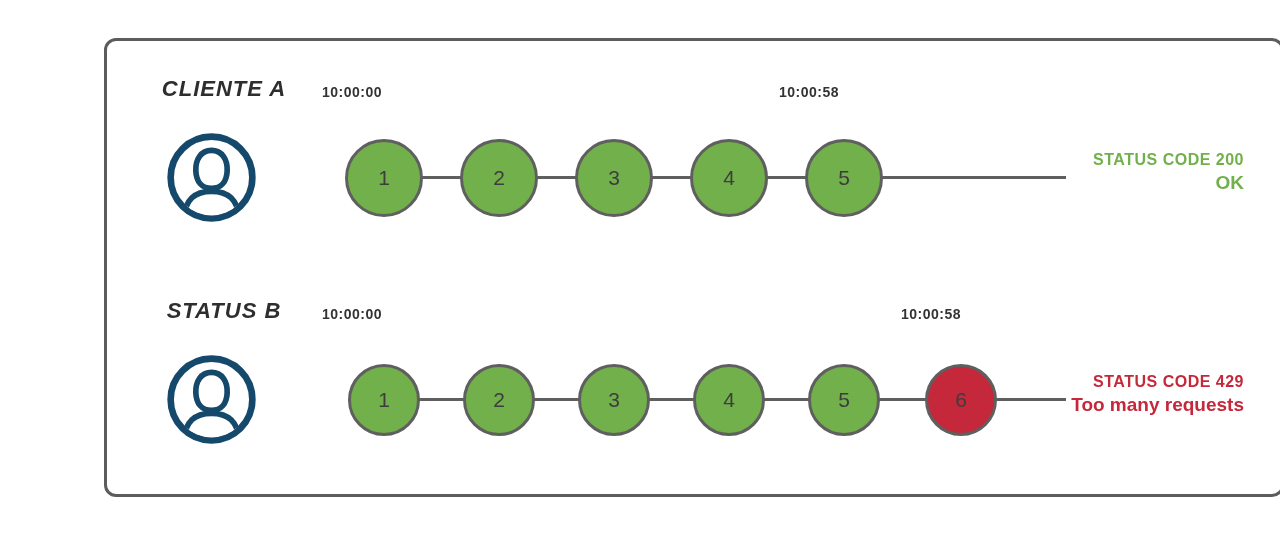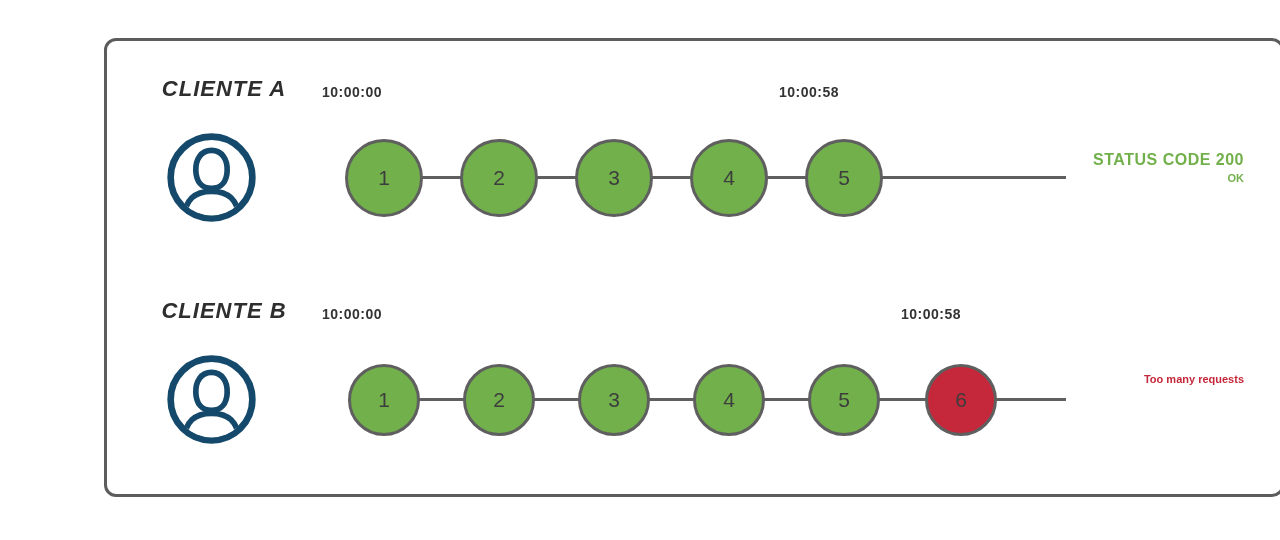--- a/index.html
+++ b/index.html
@@ -74,21 +74,21 @@
   .status{
     position:absolute;
     width:180px;
     text-align:right;
     font-weight:bold;
     line-height:1.3;
   }
   .status[data-status="ok"]{color:var(--green);}
   .status[data-status="limited"]{color:var(--red);}
   .status .l1{font-size:16px;letter-spacing:0.5px;}
-  .status .l2{font-size:11px;}
+  .status .l2{font-size:19px;}
 </style>
 </head>
 <body>
 
 <div class="stage">
   <div class="frame"></div>
 
   <div class="client-label" style="left:95px;top:76px;">CLIENTE A</div>
 
   <svg class="avatar" style="left:120px;top:130px;" viewBox="0 0 100 100">
@@ -123,21 +123,21 @@
   </div>
   <div class="circle d78" style="left:761px;top:139px;" data-status="ok">
     <span>5</span>
   </div>
 
   <div class="status" style="left:1020px;top:150px;" data-status="ok">
     <div class="l1">STATUS CODE 200</div>
     <div class="l2">OK</div>
   </div>
 
-  <div class="client-label" style="left:95px;top:298px;">CLIENTE B</div>
+  <div class="client-label" style="left:95px;top:298px;">STATUS B</div>
 
   <svg class="avatar" style="left:120px;top:352px;" viewBox="0 0 100 100">
     <defs>
       <clipPath id="clipB">
           <circle cx="50" cy="50" r="40"></circle>
         </clipPath>
     </defs>
     <circle cx="50" cy="50" r="43" fill="#ffffff" stroke="#15496b" stroke-width="7"></circle>
     <g clip-path="url(#clipB)">
       <path d="M 20 97 C 22 72 33 64.5 50 64.5 C 67 64.5 78 72 80 97 Z" fill="#ffffff" stroke="#15496b" stroke-width="6"></path>
@@ -163,15 +163,16 @@
     <span>4</span>
   </div>
   <div class="circle d72" style="left:764px;top:364px;" data-status="ok">
     <span>5</span>
   </div>
   <div class="circle d72" style="left:881px;top:364px;" data-status="limited">
     <span>6</span>
   </div>
 
   <div class="status" style="left:1020px;top:372px;" data-status="limited">
+    <div class="l1">STATUS CODE 429</div>
     <div class="l2">Too many requests</div>
   </div>
 </div>
 
 </body></html>

